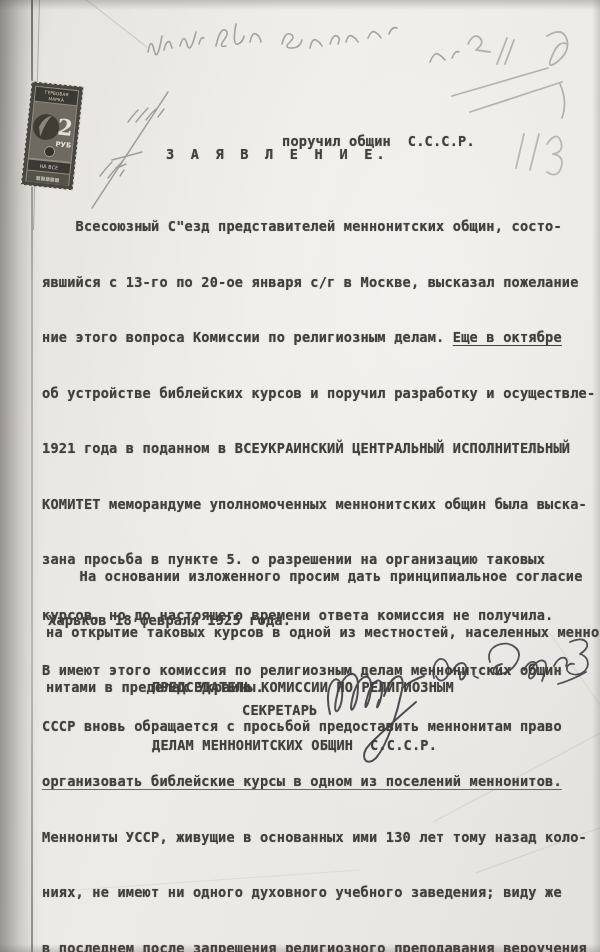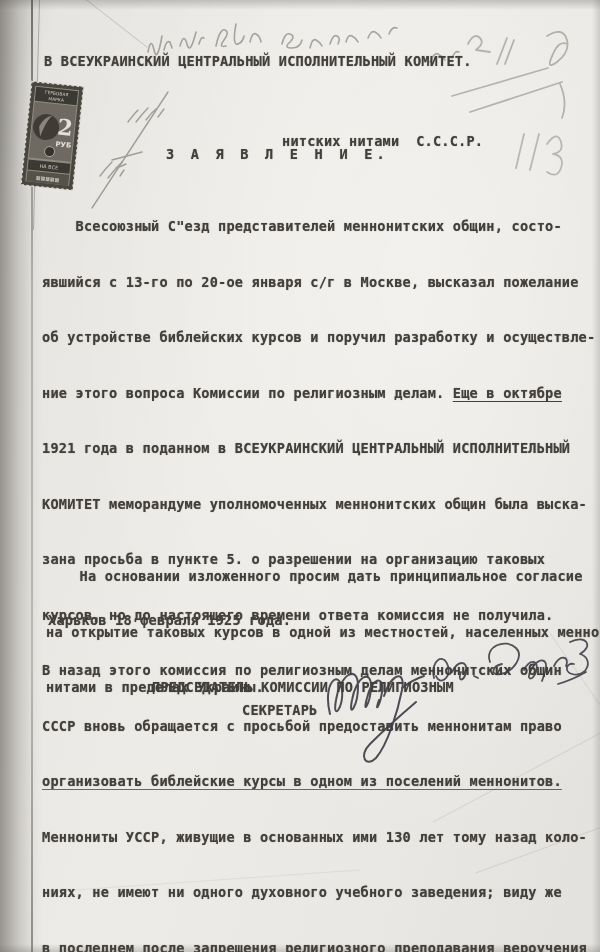--- a/index.html
+++ b/index.html
@@ -108,56 +108,56 @@
     </g>
 
     <g class="pencil" stroke-width="1.4" opacity="0.8">
       <path d="M92 208 L168 92"></path>
       <path d="M100 176 q6 -8 12 -14 m-4 16 q8 -10 14 -16 m-2 14 l4 -6"></path>
       <path d="M128 122 q6 -8 10 -12 m-2 12 q6 -8 12 -14 m-2 12 q5 -7 10 -11 m2 8 l6 -8"></path>
       <path d="M112 160 l30 -8 m-26 16 q6 -2 10 -4"></path>
     </g>
   </svg>
 
-  <div class="tw" style="left:44px;top:53px;">В ВСЕУКРАИНСКИЙ ЦЕНТРАЛЬНЫЙ ИСПОЛНИТЕЛЬНЫЙ КОМИТЕТ.</div>
 
   <div class="tw sender block" style="left:282px;top:96px;">
-    <div class="line">нитских нитами  С.С.С.Р.</div>
+    <div class="line">поручил общин  С.С.С.Р.</div>
   </div>
 
   <div class="tw title" style="left:166px;top:146px;">З А Я В Л Е Н И Е.</div>
 
   <div class="tw block" style="left:42px;top:183px;">
     <div class="line">    Всесоюзный С"езд представителей меннонитских общин, состо-</div>
     <div class="line">явшийся с 13-го по 20-ое января с/г в Москве, высказал пожелание</div>
+    <div class="line"><span>ние этого вопроса Комиссии по религиозным делам. </span><span class="u-strong">Еще в октябре</span></div>
     <div class="line">об устройстве библейских курсов и поручил разработку и осуществле-</div>
-    <div class="line"><span>ние этого вопроса Комиссии по религиозным делам. </span><span class="u-strong">Еще в октябре</span></div>
     <div class="line">1921 года в поданном в ВСЕУКРАИНСКИЙ ЦЕНТРАЛЬНЫЙ ИСПОЛНИТЕЛЬНЫЙ</div>
     <div class="line">КОМИТЕТ меморандуме уполномоченных меннонитских общин была выска-</div>
     <div class="line">зана просьба в пункте 5. о разрешении на организацию таковых</div>
     <div class="line">курсов, но до настоящего времени ответа комиссия не получила.</div>
-    <div class="line">В назад этого комиссия по религиозным делам меннонитских общин</div>
+    <div class="line">В имеют этого комиссия по религиозным делам меннонитских общин</div>
     <div class="line">СССР вновь обращается с просьбой предоставить меннонитам право</div>
     <div class="line u-faint">организовать библейские курсы в одном из поселений меннонитов.</div>
     <div class="line">Меннониты УССР, живущие в основанных ими 130 лет тому назад коло-</div>
     <div class="line">ниях, не имеют ни одного духовного учебного заведения; виду же</div>
     <div class="line">в последнем после запрещения религиозного преподавания вероучения</div>
     
   </div>
 
   <div class="tw block" style="left:46px;top:533px;">
     <div class="line">    На основании изложенного просим дать принципиальное согласие</div>
     <div class="line">на открытие таковых курсов в одной из местностей, населенных менно-</div>
     <div class="line">нитами в пределах Украины.</div>
   </div>
 
   <div class="tw" style="left:48px;top:612px;">Харьков 18 февраля 1925 года.</div>
 
   <div class="tw closing block" style="left:152px;top:642px;">
     <div class="line">ПРЕДСЕДАТЕЛЬ КОМИССИИ ПО РЕЛИГИОЗНЫМ</div>
+    <div class="line">ДЕЛАМ МЕННОНИТСКИХ ОБЩИН  С.С.С.Р.</div>
   </div>
   <div class="tw" style="left:198px;top:702px;margin-left:44px;">СЕКРЕТАРЬ</div>
 
   <svg style="left:428px;top:632px;" width="165" height="85" viewBox="0 0 165 85">
     <g class="ink" stroke-width="1.8" opacity="0.88">
       <path d="M6 46 C 2 28, 16 20, 20 34 C 23 46, 12 54, 8 44 M 24 40 C 30 28, 40 28, 38 40 C 36 50, 29 50, 33 40 M 46 44 l 4 2"></path>
       <path d="M62 30 C 56 14, 78 6, 88 16 C 96 24, 86 40, 72 42 C 62 44, 64 34, 74 32"></path>
       <path d="M96 38 C 102 26, 112 28, 108 40 C 105 49, 97 49, 103 38 C 110 24, 122 26, 117 40 l -3 9"></path>
       <path d="M126 34 C 132 22, 142 24, 138 34 M 142 10 C 158 2, 166 14, 152 22 C 166 26, 160 46, 144 42 C 136 40, 138 30, 146 32"></path>
       <path d="M130 52 q 14 -4 28 -12"></path>

